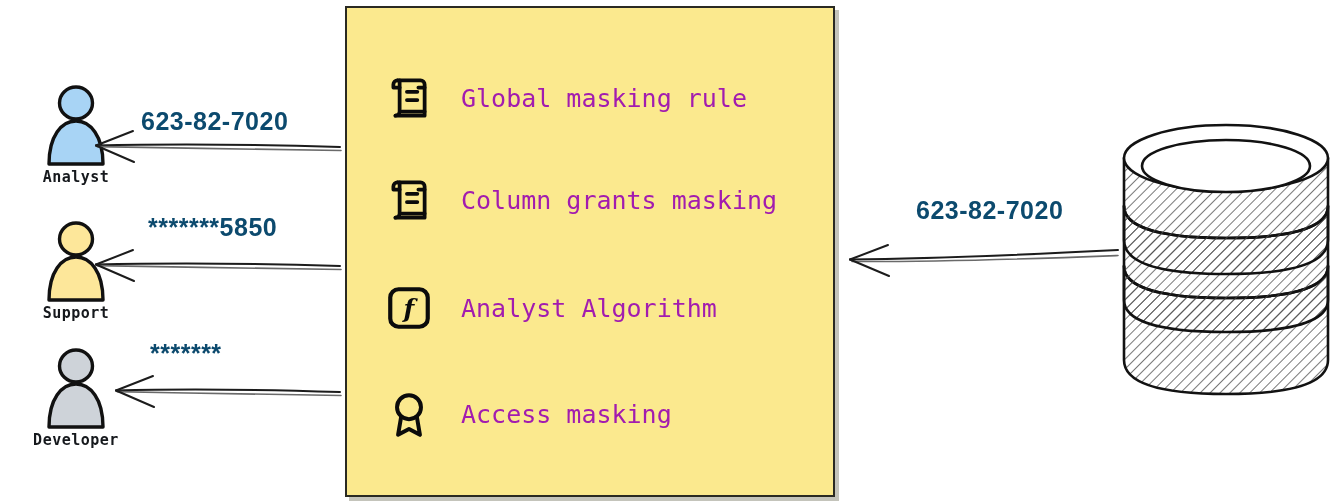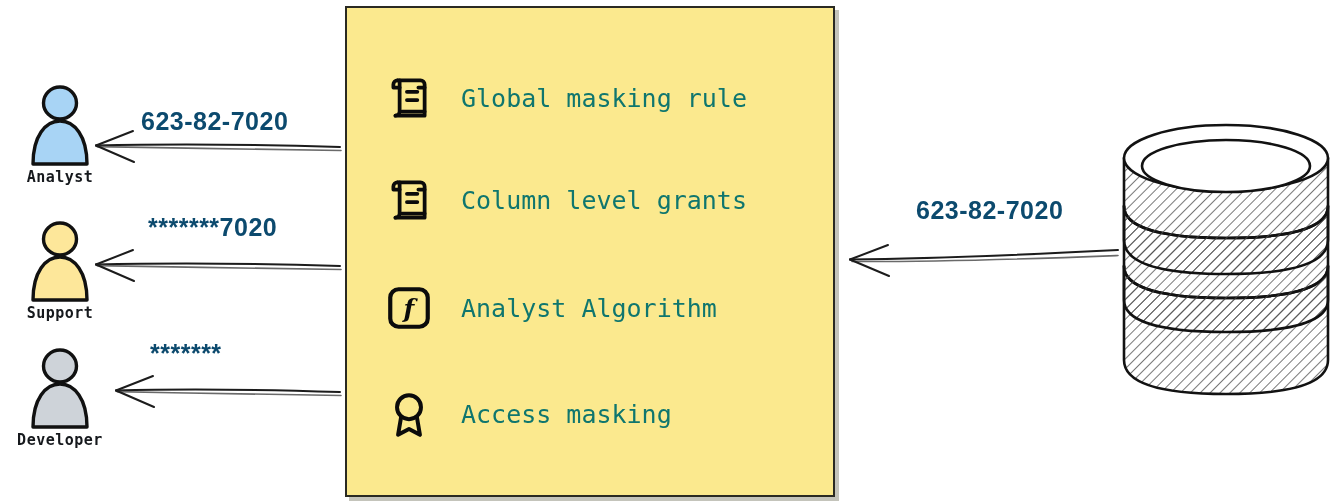--- a/index.html
+++ b/index.html
@@ -20,20 +20,21 @@
     width: 1340px;
     height: 504px;
   }
   .abs { position: absolute; }
 
   
   .actor {
     position: absolute;
     width: 120px;
     text-align: center;
+    padding-left: 16px;
   }
   .actor-svg { display: block; margin: 0 auto; }
   .actor-label {
     font-family: "DejaVu Sans Mono", monospace;
     font-size: 15px;
     font-weight: 600;
     color: #16191d;
     letter-spacing: 0.5px;
     margin-top: 2px;
     white-space: nowrap;
@@ -75,21 +76,21 @@
     height: 52px;
     flex: 0 0 52px;
     display: flex;
     align-items: center;
     justify-content: center;
   }
   .policy-text {
     font-family: "DejaVu Sans Mono", monospace;
     font-size: 25px;
     font-weight: 500;
-    color: #0f766e;
+    color: #a21caf;
     letter-spacing: 0px;
     white-space: nowrap;
   }
 
   
   #database {
     position: absolute;
     left: 1118px;
     top: 118px;
     width: 216px;
@@ -153,21 +154,21 @@
         <path d="M1118 250 C1040 254 950 258.5 850 259.5"></path>
         <path d="M1118 255.5 C1040 258.5 950 262 852 261.5" stroke="#6a6a6a" stroke-width="1.6"></path>
         <path d="M850 259.5 L888 245"></path>
         <path d="M850 259.5 L889 276"></path>
       </g>
 
     </g>
   </svg>
 
   <div class="flow-label" style="left:141px; top:107px;">623-82-7020</div>
-  <div class="flow-label" style="left:148px; top:213px;">*******7020</div>
+  <div class="flow-label" style="left:148px; top:213px;">*******5850</div>
   <div class="flow-label" style="left:150px; top:339px;">*******</div>
   <div class="flow-label" style="left:916px; top:196px;">623-82-7020</div>
 
   <div id="policy-panel">
 
     <div class="policy-row" style="top:64px;">
       <span class="policy-icon">
         <svg width="50" height="50" viewBox="0 0 48 48" fill="none" stroke="#0b0b0b" stroke-width="3.6" stroke-linecap="round" stroke-linejoin="round">
           <path d="M13 7 h22 a4 4 0 0 1 4 4 v3 h-6"></path>
           <path d="M13 7 a4 4 0 0 0 -4 4 v3 h6"></path>
@@ -186,21 +187,21 @@
         <svg width="50" height="50" viewBox="0 0 48 48" fill="none" stroke="#0b0b0b" stroke-width="3.6" stroke-linecap="round" stroke-linejoin="round">
           <path d="M13 7 h22 a4 4 0 0 1 4 4 v3 h-6"></path>
           <path d="M13 7 a4 4 0 0 0 -4 4 v3 h6"></path>
           <path d="M15 7 v30 a4 4 0 0 1 -4 4"></path>
           <path d="M39 14 v23 H17"></path>
           <path d="M11 41 h28 v-4"></path>
           <path d="M22 18 h10"></path>
           <path d="M22 26 h10"></path>
         </svg>
       </span>
-      <span class="policy-text">Column level grants</span>
+      <span class="policy-text">Column grants masking</span>
     </div>
 
     <div class="policy-row" style="top:274px;">
       <span class="policy-icon">
         <svg width="50" height="50" viewBox="0 0 48 48" fill="none">
           <rect x="6" y="6" width="36" height="36" rx="8" ry="8" stroke="#0b0b0b" stroke-width="4" fill="none"></rect>
           <text x="24" y="33" text-anchor="middle" font-family="DejaVu Serif, serif" font-style="italic" font-weight="700" font-size="24" fill="#0b0b0b">f</text>
         </svg>
       </span>
       <span class="policy-text">Analyst Algorithm</span>

